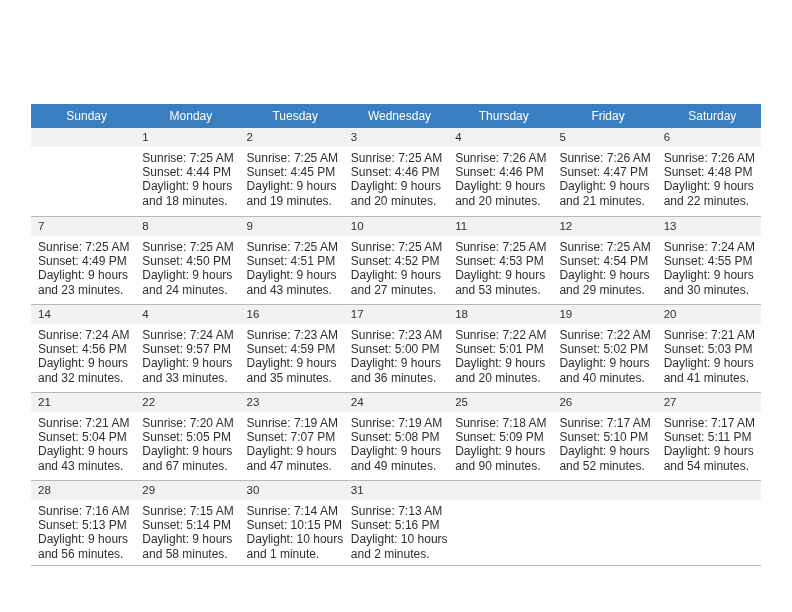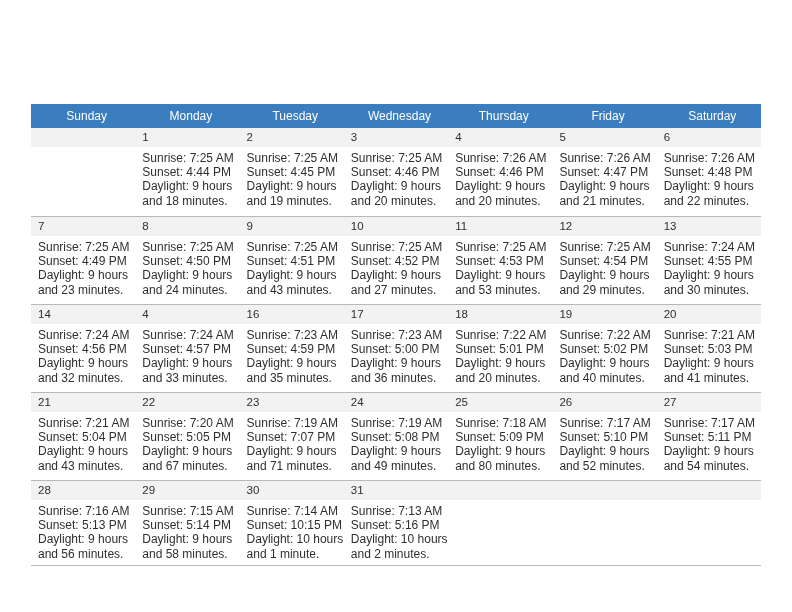--- a/index.html
+++ b/index.html
@@ -339,21 +339,21 @@
             <div>Daylight: 9 hours</div>
             <div>and 32 minutes.</div>
           </div>
         </div>
           </td>
         <td>
             <div class="daycell">
           <div class="daynum">4</div>
           <div class="dayinfo">
             <div>Sunrise: 7:24 AM</div>
-            <div>Sunset: 4:57 PM</div>
+            <div>Sunset: 9:57 PM</div>
             <div>Daylight: 9 hours</div>
             <div>and 33 minutes.</div>
           </div>
         </div>
           </td>
         <td>
             <div class="daycell">
           <div class="daynum">16</div>
           <div class="dayinfo">
             <div>Sunrise: 7:23 AM</div>
@@ -432,21 +432,21 @@
           </div>
         </div>
           </td>
         <td>
             <div class="daycell">
           <div class="daynum">23</div>
           <div class="dayinfo">
             <div>Sunrise: 7:19 AM</div>
             <div>Sunset: 7:07 PM</div>
             <div>Daylight: 9 hours</div>
-            <div>and 71 minutes.</div>
+            <div>and 47 minutes.</div>
           </div>
         </div>
           </td>
         <td>
             <div class="daycell">
           <div class="daynum">24</div>
           <div class="dayinfo">
             <div>Sunrise: 7:19 AM</div>
             <div>Sunset: 5:08 PM</div>
             <div>Daylight: 9 hours</div>
@@ -454,21 +454,21 @@
           </div>
         </div>
           </td>
         <td>
             <div class="daycell">
           <div class="daynum">25</div>
           <div class="dayinfo">
             <div>Sunrise: 7:18 AM</div>
             <div>Sunset: 5:09 PM</div>
             <div>Daylight: 9 hours</div>
-            <div>and 80 minutes.</div>
+            <div>and 90 minutes.</div>
           </div>
         </div>
           </td>
         <td>
             <div class="daycell">
           <div class="daynum">26</div>
           <div class="dayinfo">
             <div>Sunrise: 7:17 AM</div>
             <div>Sunset: 5:10 PM</div>
             <div>Daylight: 9 hours</div>

